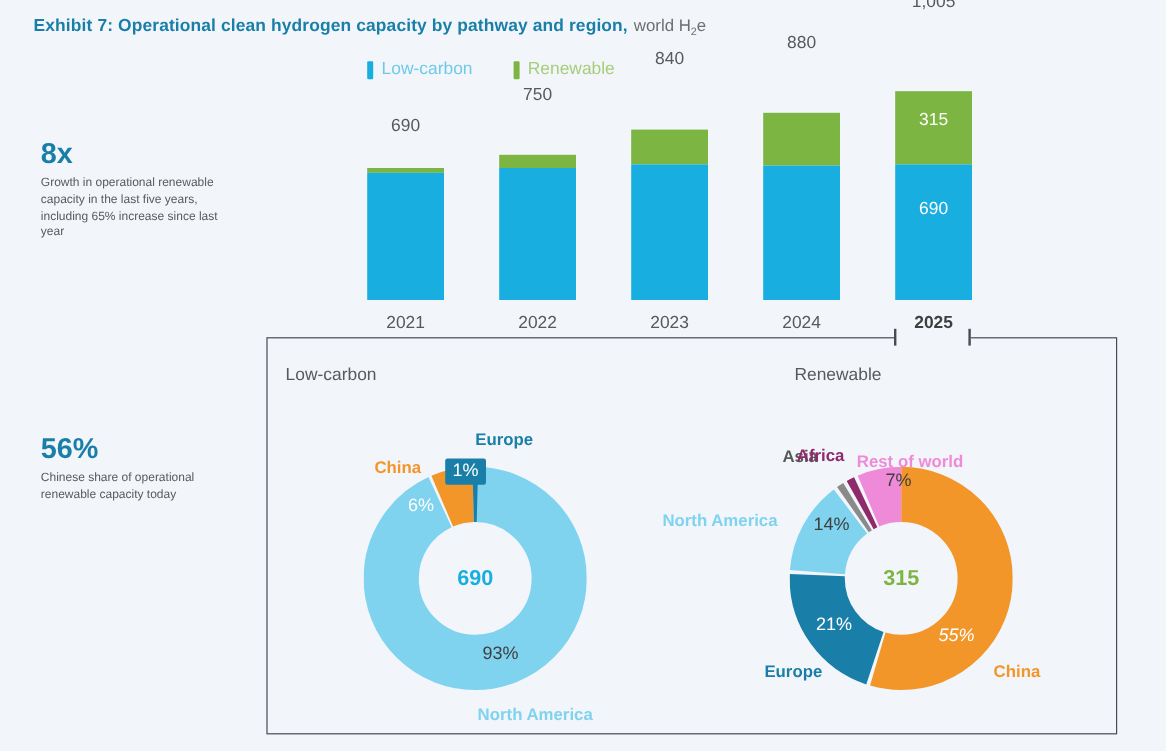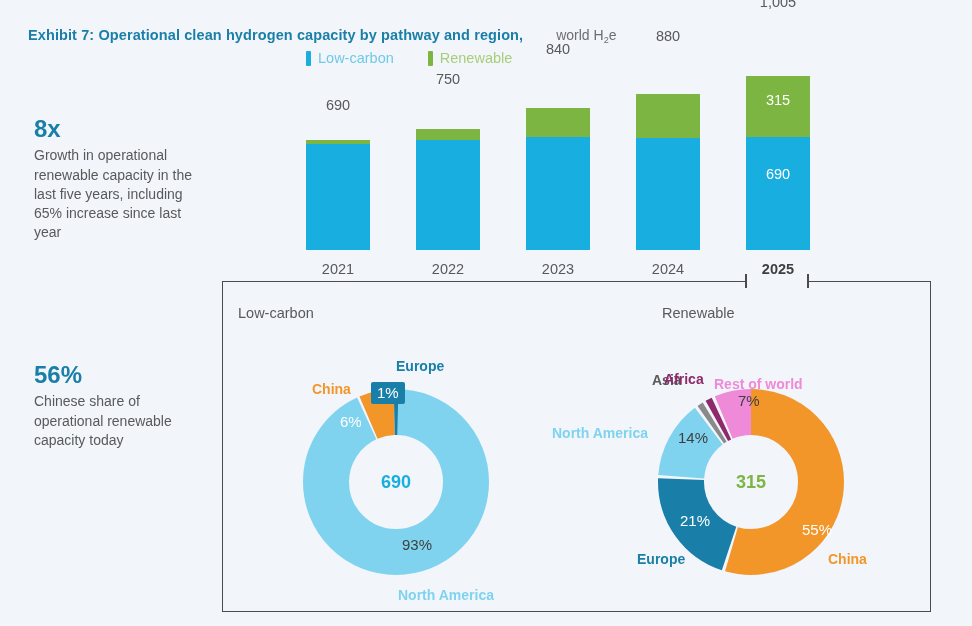--- a/index.html
+++ b/index.html
@@ -13,24 +13,23 @@
     font-family: "Liberation Sans", sans-serif;
     color: #58595b;
     overflow: hidden;
     position: relative;
   }
   .root { position: relative; width: 972px; height: 626px; }
 
   
   .title-row {
     position: absolute;
-    left: 28px; top: 27px;
+    left: 28px; top: 13px;
     display: flex; align-items: baseline;
     white-space: nowrap;
-    gap: 28px;
   }
   .title-main {
     font-size: 14.5px;
     font-weight: bold;
     color: #1a7fa8;
     letter-spacing: .1px;
   }
   .title-sub {
     font-size: 14px;
     color: #6d6e71;
@@ -53,21 +52,21 @@
   .callout-1 { left: 34px; top: 116px; }
   .callout-2 { left: 34px; top: 362px; }
   .callout-big {
     font-size: 24px;
     font-weight: bold;
     color: #1a7fa8;
     line-height: 1.1;
     margin-bottom: 4px;
   }
   .callout-text {
-    font-size: 14px;
+    font-size: 10px;
     line-height: 1.37;
     color: #58595b;
   }
 
   
   .bars { position: absolute; left: 0; top: 0; width: 972px; height: 285px; }
   .bar-group { position: absolute; bottom: 0; width: 64px; }
   .bar-col {
     position: absolute; bottom: 35px; left: 0; width: 64px;
     display: flex; flex-direction: column; justify-content: flex-end;
@@ -286,21 +285,21 @@
         <circle cx="93" cy="93" r="70" fill="none" stroke="#1a7fa8" stroke-width="46" stroke-dasharray="90.3 349.5" stroke-dashoffset="-241.9"></circle>
         <circle cx="93" cy="93" r="70" fill="none" stroke="#7fd3ef" stroke-width="46" stroke-dasharray="59.1 380.7" stroke-dashoffset="-334.7"></circle>
         <circle cx="93" cy="93" r="70" fill="none" stroke="#8a8a8a" stroke-width="46" stroke-dasharray="4.6 435.2" stroke-dashoffset="-396.3"></circle>
         <circle cx="93" cy="93" r="70" fill="none" stroke="#8e2a6b" stroke-width="46" stroke-dasharray="5.2 434.6" stroke-dashoffset="-403.4"></circle>
         <circle cx="93" cy="93" r="70" fill="none" stroke="#ef8ad8" stroke-width="46" stroke-dasharray="28.3 411.5" stroke-dashoffset="-411.1"></circle>
       </g>
     </svg>
     <div class="donut-center" style="color:#7cb542">315</div>
   </div>
 
-  <div class="pct white" style="left:802px; top:521px;">55%</div>
+  <div class="pct white" style="left:782px; top:521px;font-style:italic;">55%</div>
   <div class="pct white" style="left:680px; top:512px;">21%</div>
   <div class="pct dark" style="left:678px; top:429px;">14%</div>
   <div class="pct dark" style="left:738px; top:392px;">7%</div>
 
   <div class="cat-label" style="left:828px; top:551px; color:#f2962a;">China</div>
   <div class="cat-label" style="left:637px; top:551px; color:#1a7fa8;">Europe</div>
   <div class="cat-label" style="left:552px; top:425px; color:#7fd3ef;">North America</div>
   <div class="cat-label" style="left:652px; top:372px; color:#58595b;">Asia</div>
   <div class="cat-label" style="left:664px; top:371px; color:#8e2a6b;">Africa</div>
   <div class="cat-label" style="left:714px; top:376px; color:#ef8ad8;">Rest of world</div>

